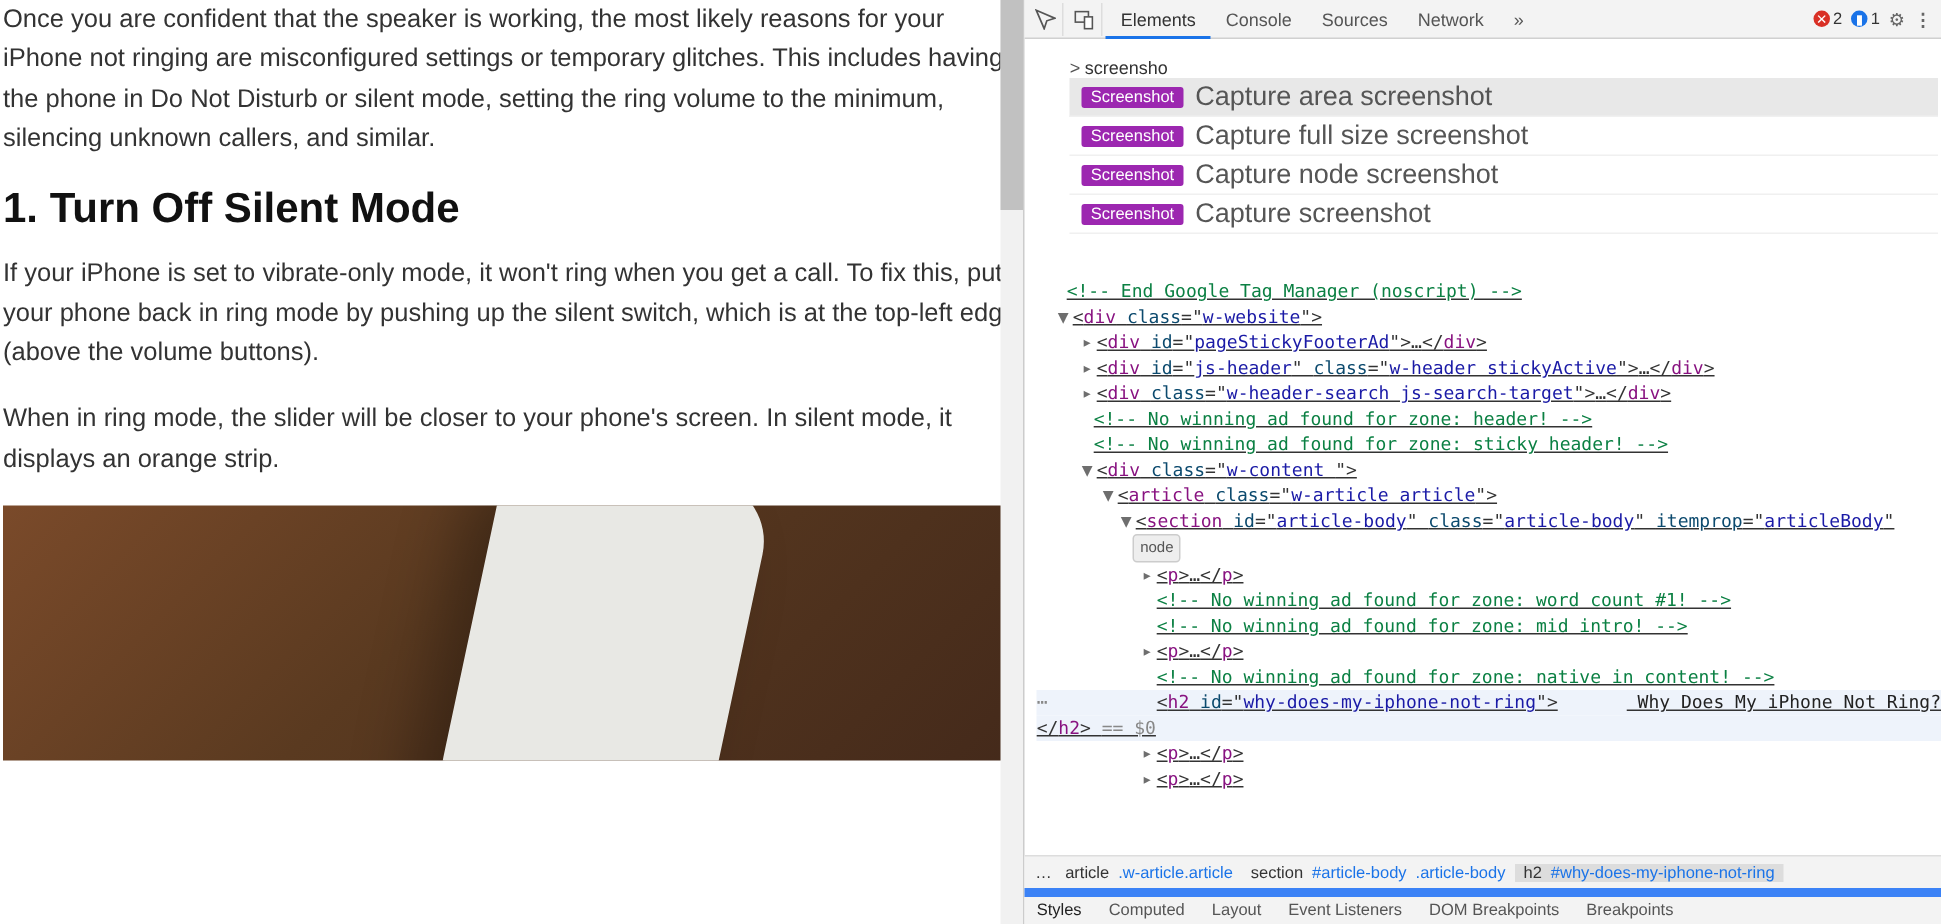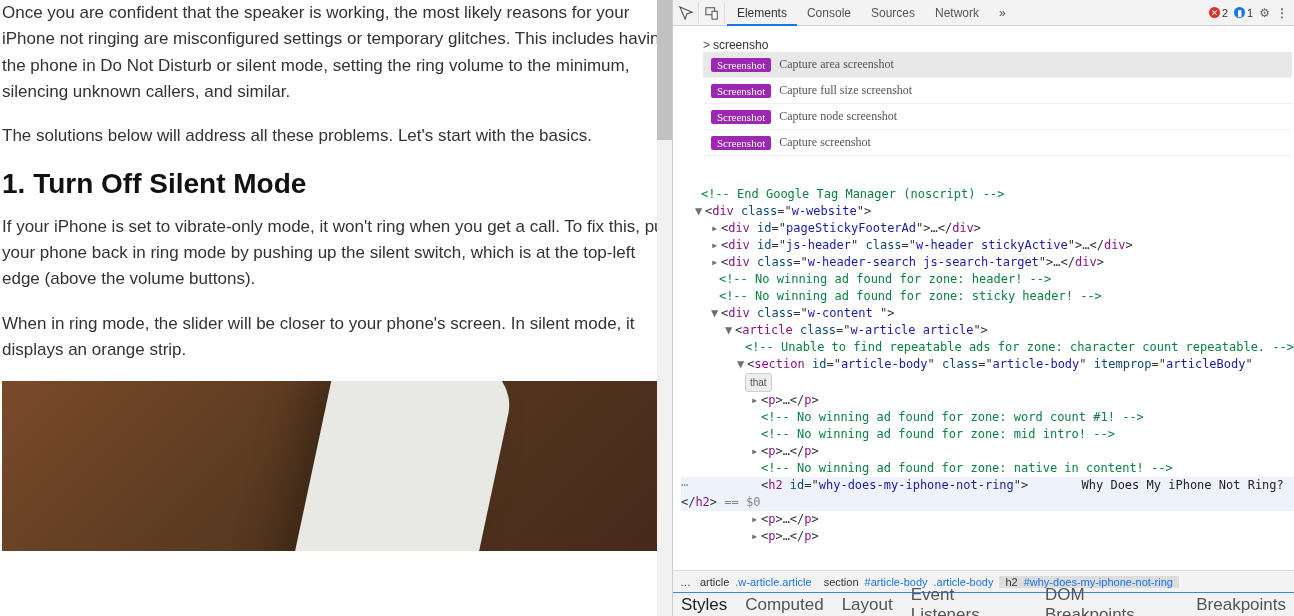--- a/index.html
+++ b/index.html
@@ -21,55 +21,54 @@
 .dt-tb-right { display:flex; align-items:center; gap:6px; padding-right:4px;}
 .err-badge{display:inline-flex;align-items:center;gap:2px;font-size:11px;}
 .err-badge .dot{width:11px;height:11px;border-radius:50%;display:inline-flex;align-items:center;justify-content:center;color:#fff;font-size:9px;}
 .err-badge.red .dot{background:#d93025;}
 .err-badge.blue .dot{background:#1a73e8;}
 .gear{color:#666;}
 .kebab{color:#666;font-weight:bold;}
 
 .cmd-input { margin:4px 6px 2px 30px; height:22px; display:flex; align-items:flex-end; font-size:12px; color:#333;}
 .cmd-input::before{content:">"; margin-right:3px; color:#555;}
-.cmd-menu { position:absolute; left:30px; top:52px; right:2px; z-index:10;font-family:Liberation Serif, serif;}
+.cmd-menu { position:absolute; left:30px; top:52px; right:2px; z-index:10;}
 .cmd-item { display:flex; align-items:center; height:26px; padding:0 8px; gap:8px; background:#fff; border-bottom:1px solid #f0f0f0;}
 .cmd-item.sel { background:#e8e8e8;}
 .cmd-tag { background:#9c27b0; color:#fff; font-size:11px; padding:1px 6px; border-radius:2px; font-weight:500;}
-.cmd-label { color:#555; font-size:12px;}
+.cmd-label { color:#555; font-size:18px;}
 
-.dom-tree { flex:1; overflow:hidden; font-family: Menlo, Consolas, monospace; font-size:12px; line-height:17px; padding:2px 0 0 8px; margin-top:130px; white-space:nowrap;}
+.dom-tree { flex:1; overflow:hidden; font-family: Menlo, Consolas, monospace; font-size:12px; line-height:17px; padding:2px 0 0 8px; margin-top:130px; white-space:nowrap;text-decoration:underline;}
 .dom-line { padding-left:0;}
 .tri{display:inline-block;width:10px;color:#6e6e6e;}
 .tag-b{color:#881280;}
 .attr-n{color:#0c4a6e;}
 .attr-v{color:#1a1aa6;}
 .comment{color:#0b8043;}
 .txt{color:#222;margin-left:46px;}
 .grid-pill{display:inline-block;background:#eee;border:1px solid #ccc;border-radius:3px;font-size:10px;padding:0 4px;color:#555;margin-left:4px;font-family:sans-serif;}
 .flex-pill{display:inline-block;background:#eee;border:1px solid #ccc;border-radius:3px;font-size:10px;padding:0 4px;color:#555;font-family:sans-serif;}
 .hl-line{background:#eef3fb;}
 .eq0{color:#888;}
 .ellipsis-marker{color:#888;position:absolute;left:0;font-size:12px;}
 
 .breadcrumb { height:22px; border-top:1px solid #ddd; display:flex; align-items:center; font-size:11px; padding:0 4px; overflow:hidden; white-space:nowrap; background:#f3f3f3;}
 .breadcrumb span{padding:0 3px;color:#333;}
 .breadcrumb .sel-bc{background:#ddd;}
 .breadcrumb .cls{color:#1a73e8;}
 .breadcrumb .id{color:#1a73e8;}
 
-.panel-tabs { height:24px; border-top:1px solid #3b82f6; display:flex; align-items:center; padding:0 8px; gap:18px; background:#f3f3f3; font-size:17px; color:#555;}
+.panel-tabs { height:24px; border-top:6px solid #3b82f6; display:flex; align-items:center; padding:0 8px; gap:18px; background:#f3f3f3; font-size:11px; color:#555;}
 .panel-tabs span:first-child{color:#222;}
 </style>
 </head>
 <body>
 
 <div class="page">
   <p>Once you are confident that the speaker is working, the most likely reasons for your iPhone not ringing are misconfigured settings or temporary glitches. This includes having the phone in Do Not Disturb or silent mode, setting the ring volume to the minimum, silencing unknown callers, and similar.</p>
-  <p>The solutions below will address all these problems. Let's start with the basics.</p>
   <h2>1. Turn Off Silent Mode</h2>
   <p>If your iPhone is set to vibrate-only mode, it won't ring when you get a call. To fix this, put your phone back in ring mode by pushing up the silent switch, which is at the top-left edge (above the volume buttons).</p>
   <p>When in ring mode, the slider will be closer to your phone's screen. In silent mode, it displays an orange strip.</p>
   <div class="img-wrap">
     <div class="img-phone"></div>
   </div>
   <div class="scrollbar-page">
     <div class="scrollbar-thumb-page"></div>
   </div>
 </div>
@@ -134,23 +133,22 @@
   <div class="dom-tree">
     <div class="dom-line" style="padding-left:20px"><span class="comment">&lt;!-- End Google Tag Manager (noscript) --&gt;</span></div>
     <div class="dom-line" style="padding-left:14px"><span class="tri">▼</span>&lt;<span class="tag-b">div</span> <span class="attr-n">class</span>="<span class="attr-v">w-website</span>"&gt;</div>
     <div class="dom-line" style="padding-left:30px"><span class="tri">▸</span>&lt;<span class="tag-b">div</span> <span class="attr-n">id</span>="<span class="attr-v">pageStickyFooterAd</span>"&gt;<span>…</span>&lt;/<span class="tag-b">div</span>&gt;</div>
     <div class="dom-line" style="padding-left:30px"><span class="tri">▸</span>&lt;<span class="tag-b">div</span> <span class="attr-n">id</span>="<span class="attr-v">js-header</span>" <span class="attr-n">class</span>="<span class="attr-v">w-header stickyActive</span>"&gt;<span>…</span>&lt;/<span class="tag-b">div</span>&gt;</div>
     <div class="dom-line" style="padding-left:30px"><span class="tri">▸</span>&lt;<span class="tag-b">div</span> <span class="attr-n">class</span>="<span class="attr-v">w-header-search js-search-target</span>"&gt;<span>…</span>&lt;/<span class="tag-b">div</span>&gt;</div>
     <div class="dom-line" style="padding-left:38px"><span class="comment">&lt;!-- No winning ad found for zone: header! --&gt;</span></div>
     <div class="dom-line" style="padding-left:38px"><span class="comment">&lt;!-- No winning ad found for zone: sticky header! --&gt;</span></div>
     <div class="dom-line" style="padding-left:30px"><span class="tri">▼</span>&lt;<span class="tag-b">div</span> <span class="attr-n">class</span>="<span class="attr-v">w-content </span>"&gt;</div>
     <div class="dom-line" style="padding-left:44px"><span class="tri">▼</span>&lt;<span class="tag-b">article</span> <span class="attr-n">class</span>="<span class="attr-v">w-article   article</span>"&gt;</div>
-    <div class="dom-line" style="padding-left:64px"><span class="comment">&lt;!-- Unable to find repeatable ads for zone: character count repeatable. --&gt;</span></div>
     <div class="dom-line" style="padding-left:56px"><span class="tri">▼</span>&lt;<span class="tag-b">section</span> <span class="attr-n">id</span>="<span class="attr-v">article-body</span>" <span class="attr-n">class</span>="<span class="attr-v">article-body</span>" <span class="attr-n">itemprop</span>="<span class="attr-v">articleBody</span>"</div>
-    <div class="dom-line" style="padding-left:64px"><span class="flex-pill">that</span></div>
+    <div class="dom-line" style="padding-left:64px"><span class="flex-pill">node</span></div>
     <div class="dom-line" style="padding-left:70px"><span class="tri">▸</span>&lt;<span class="tag-b">p</span>&gt;<span>…</span>&lt;/<span class="tag-b">p</span>&gt;</div>
     <div class="dom-line" style="padding-left:80px"><span class="comment">&lt;!-- No winning ad found for zone: word count #1! --&gt;</span></div>
     <div class="dom-line" style="padding-left:80px"><span class="comment">&lt;!-- No winning ad found for zone: mid intro! --&gt;</span></div>
     <div class="dom-line" style="padding-left:70px"><span class="tri">▸</span>&lt;<span class="tag-b">p</span>&gt;<span>…</span>&lt;/<span class="tag-b">p</span>&gt;</div>
     <div class="dom-line" style="padding-left:80px"><span class="comment">&lt;!-- No winning ad found for zone: native in content! --&gt;</span></div>
     <div class="dom-line hl-line" style="padding-left:80px;position:relative"><span class="ellipsis-marker">⋯</span>&lt;<span class="tag-b">h2</span> <span class="attr-n">id</span>="<span class="attr-v">why-does-my-iphone-not-ring</span>"&gt;<span class="txt"> Why Does My iPhone Not Ring?</span></div>
     <div class="dom-line hl-line" style="">&lt;/<span class="tag-b">h2</span>&gt; <span class="eq0">== $0</span></div>
     <div class="dom-line" style="padding-left:70px"><span class="tri">▸</span>&lt;<span class="tag-b">p</span>&gt;<span>…</span>&lt;/<span class="tag-b">p</span>&gt;</div>
     <div class="dom-line" style="padding-left:70px"><span class="tri">▸</span>&lt;<span class="tag-b">p</span>&gt;<span>…</span>&lt;/<span class="tag-b">p</span>&gt;</div>
   </div>

